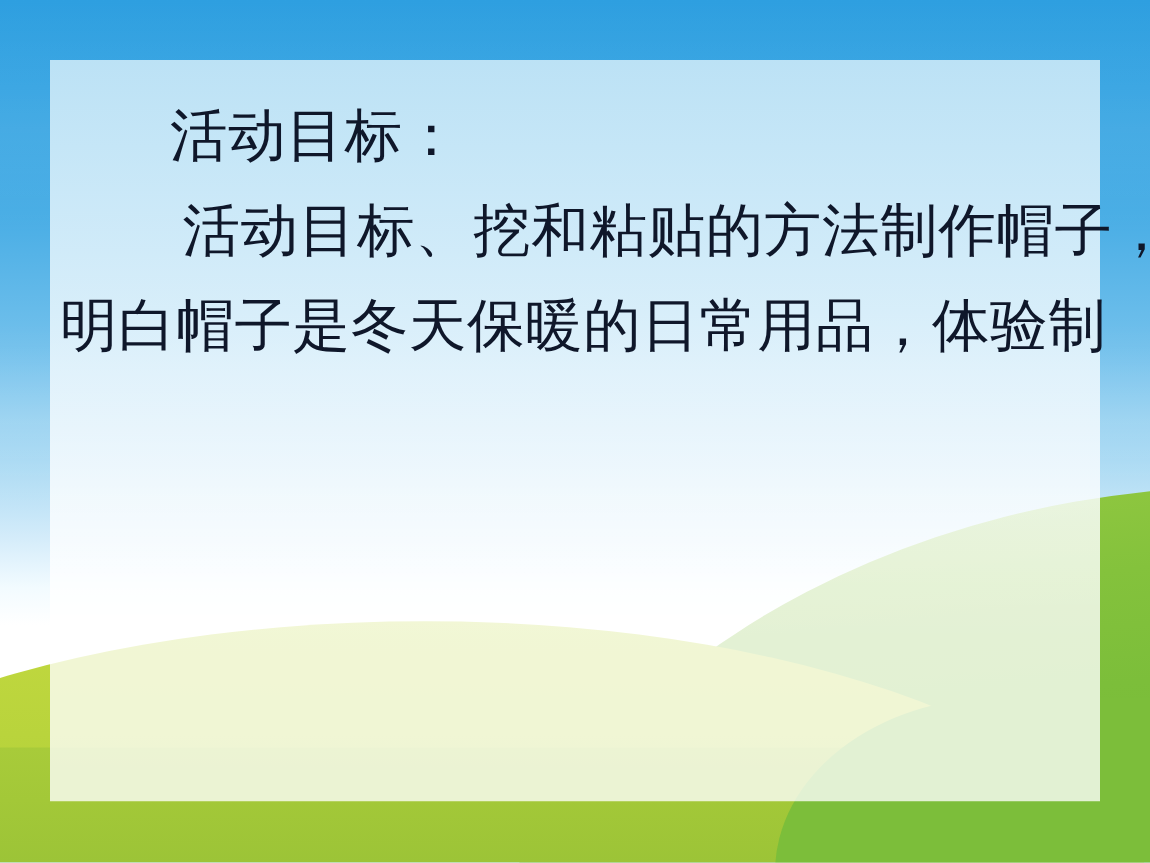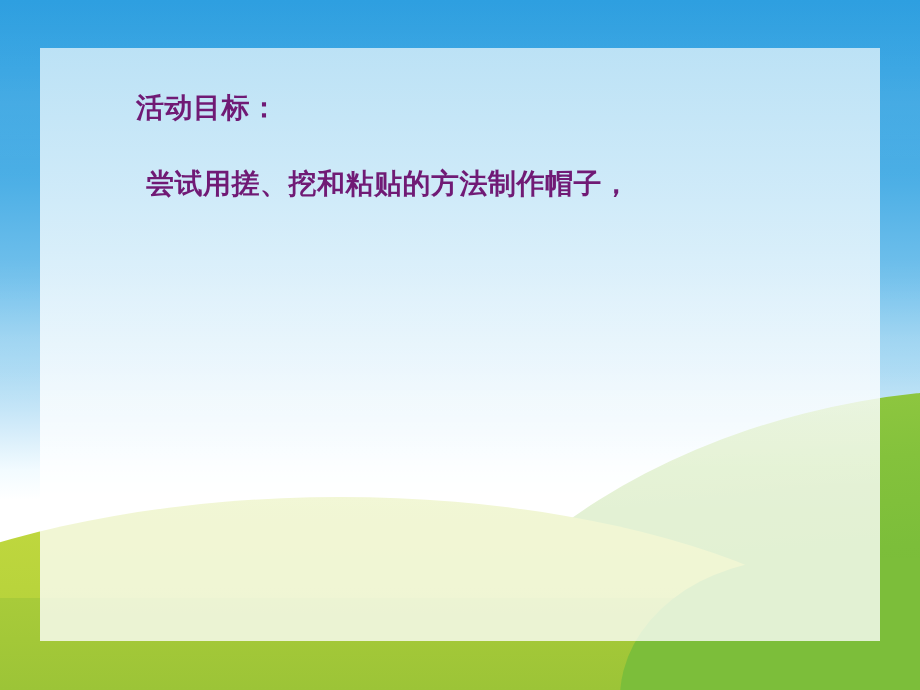--- a/index.html
+++ b/index.html
@@ -115,26 +115,26 @@
     pointer-events: none;
   }
 
   .card-body {
     position: relative;
     z-index: 2;
     padding: 22px 8px 0 8px;
   }
 
   .line {
-    color: #701a75;
-    font-size: 28px;
+    color: #0f172a;
+    font-size: 46px;
     line-height: 76px;
     letter-spacing: 0.5px;
     white-space: pre;
-    font-weight: 700;
+    font-weight: 400;
   }
   .line-title   { padding-left: 88px; }
   .line-indent  { padding-left: 98px; }
   .line-flush   { padding-left: 0px; }
 </style>
 </head>
 <body>
 
 <div class="slide">
 
@@ -142,20 +142,21 @@
   <div class="bg-haze"></div>
   <div class="hill-right"></div>
   <div class="hill-left"></div>
   <div class="grass-band"></div>
 
   <div class="content-card">
     <div class="card-body">
 
       <div class="line line-title">活动目标：</div>
 
-      <div class="line line-indent">尝试用搓、挖和粘贴的方法制作帽子，</div>
+      <div class="line line-indent">活动目标、挖和粘贴的方法制作帽子，</div>
 
+      <div class="line line-flush">明白帽子是冬天保暖的日常用品，体验制</div>
 
 
     </div>
   </div>
 
 </div>
 
 </body></html>

